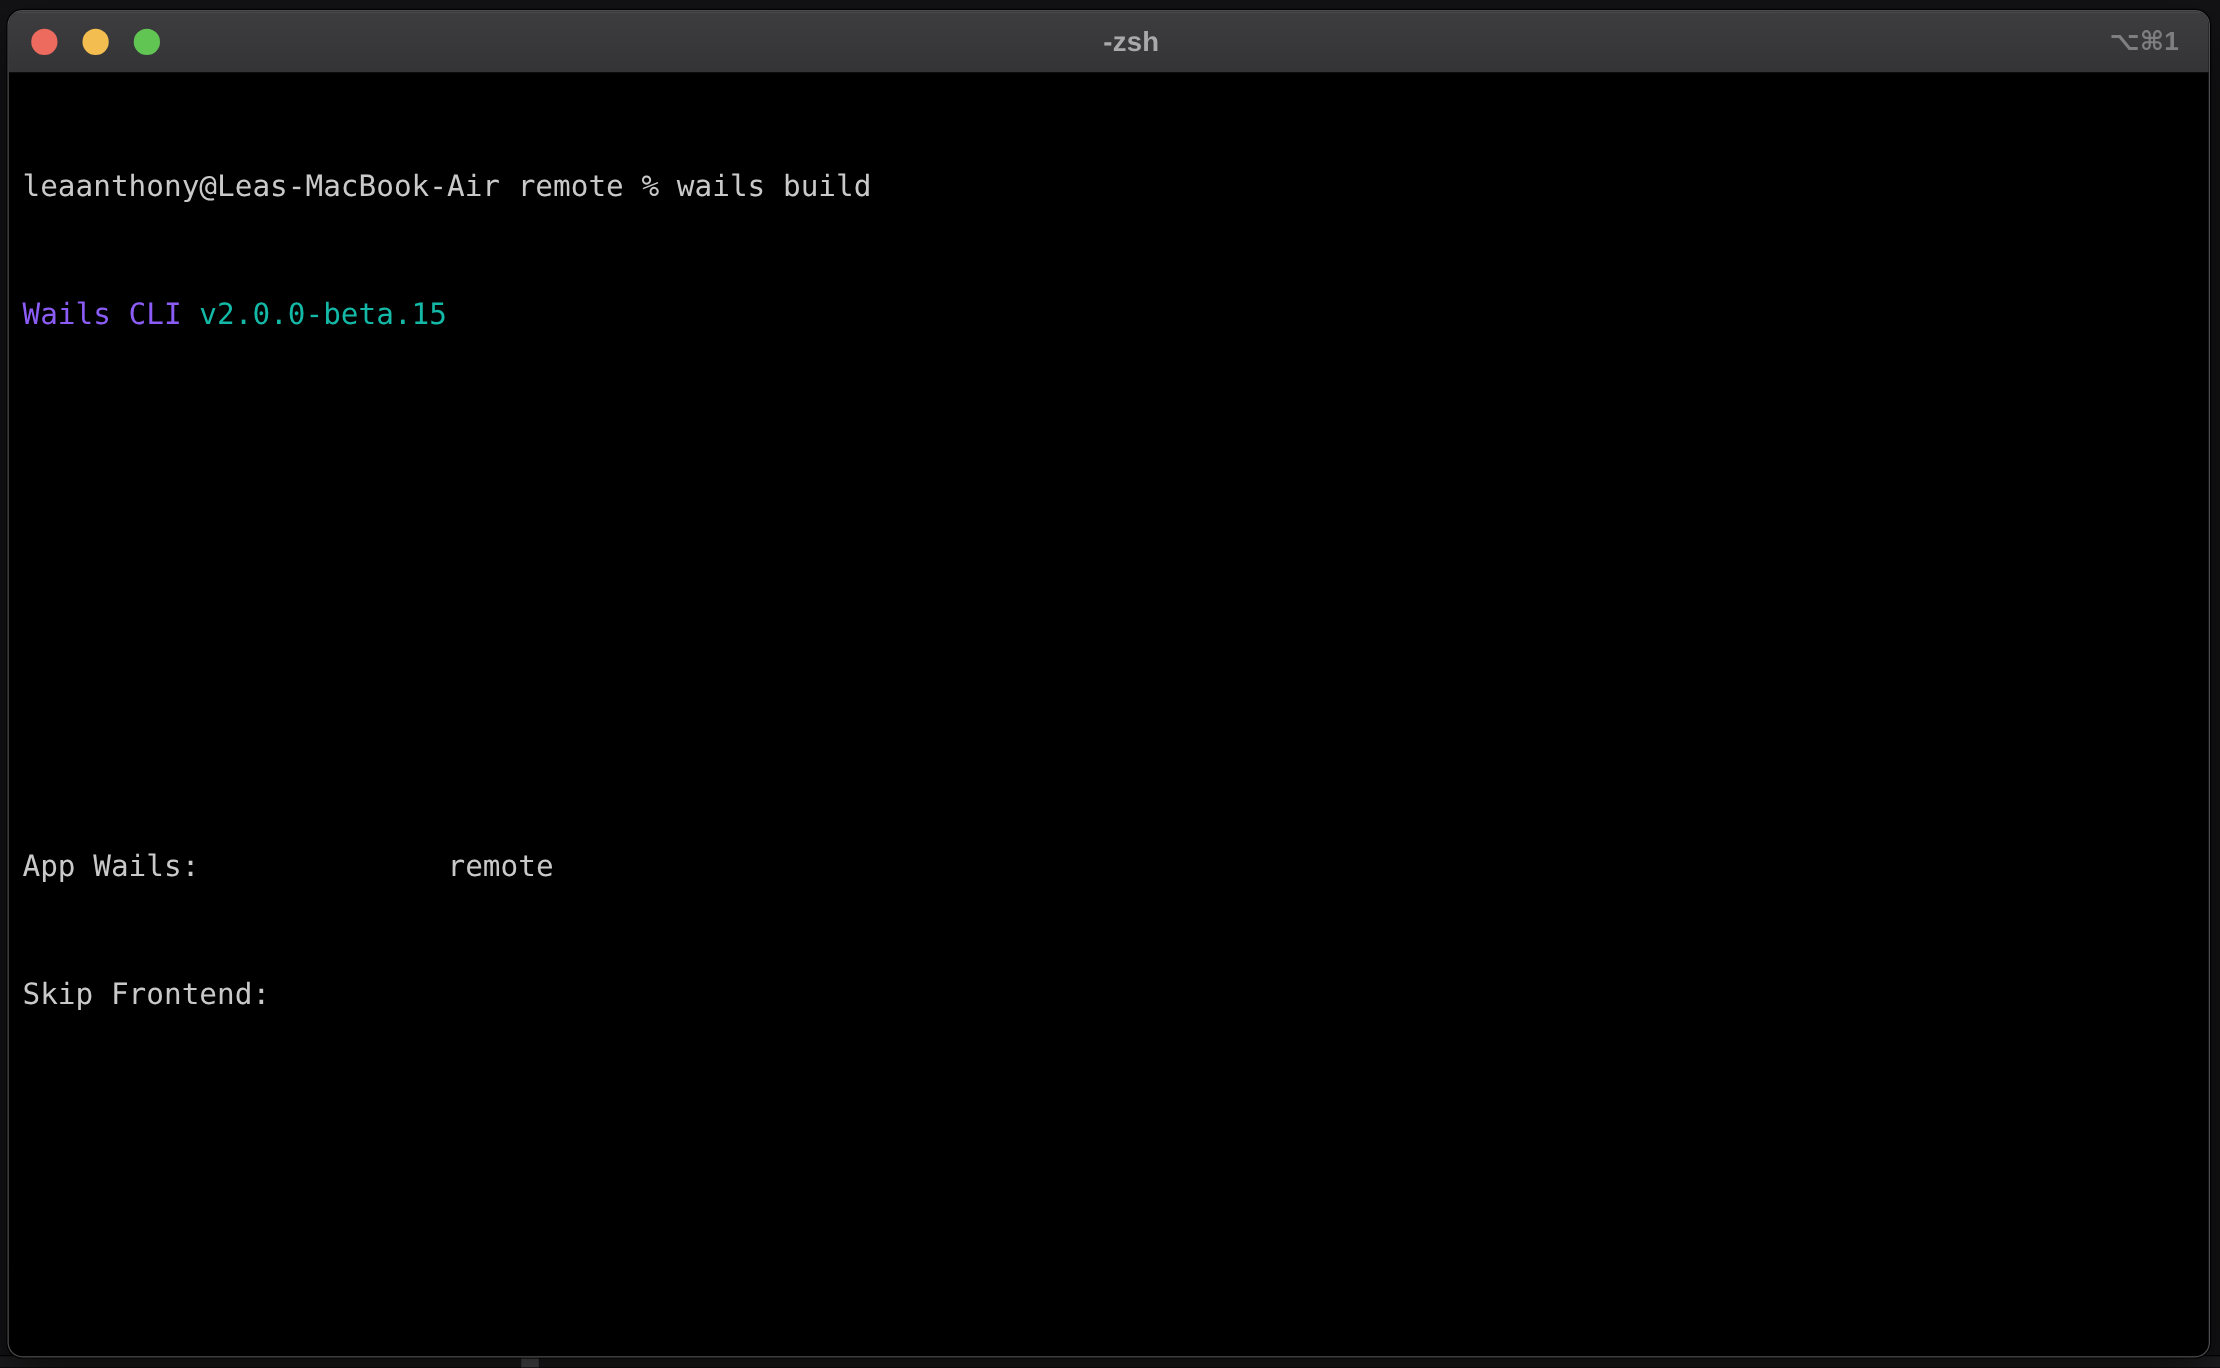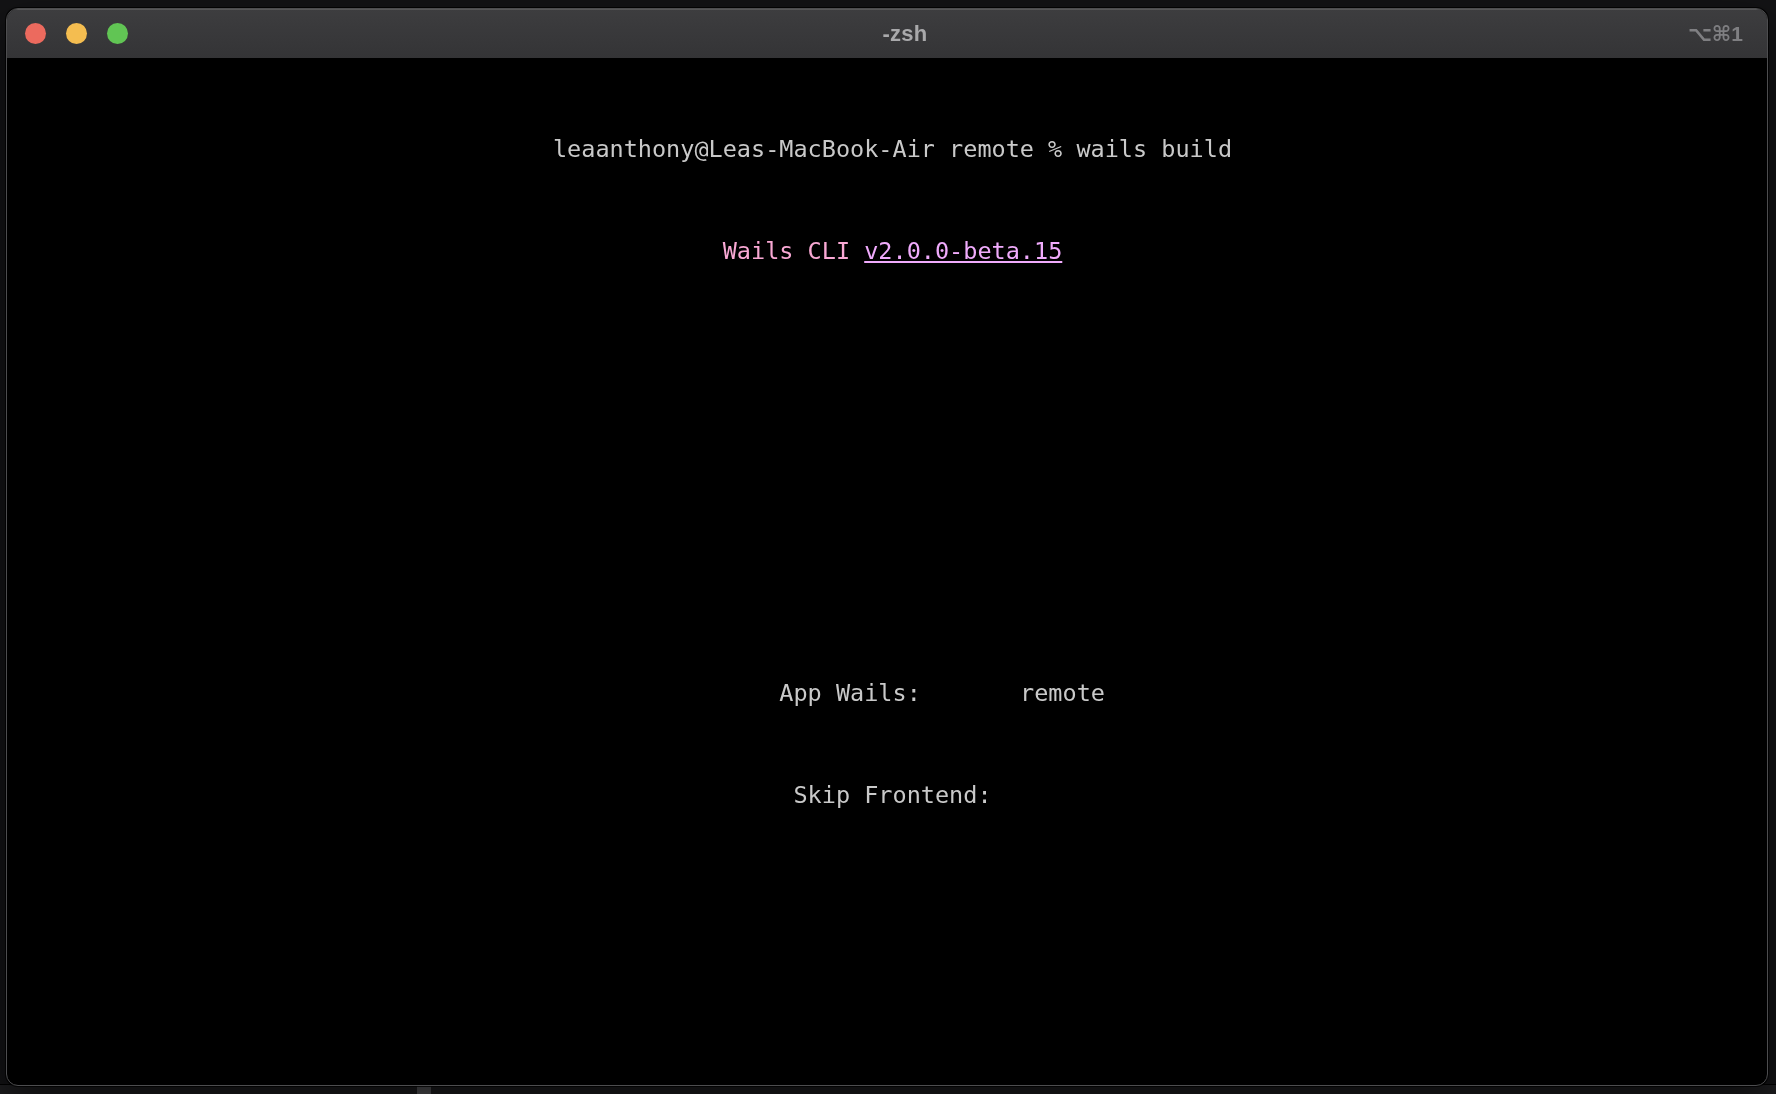--- a/index.html
+++ b/index.html
@@ -55,24 +55,24 @@
     font-size:21px;font-weight:600;color:#7f7f82;
   }
   
   .term{
     padding:5px 0 0 11px;
     font-size:23.5px;
     line-height:34px;
     color:#c9c9c9;
     white-space:pre;
   }
-  .ln{height:34px;text-align:center;}
+  .ln{height:34px;}
   .lbl{display:inline-block;width:340px;}
-  .yellow{color:#f9a8d4;}
-  .red{color:#f0abfc;text-decoration:underline;}
+  .yellow{color:#8b5cf6;}
+  .red{color:#14b8a6;}
 </style>
 </head>
 <body>
 
 <div class="bg-strip">
   <div class="bg-strip-notch"></div>
 </div>
 
 <div class="window">
   <div class="titlebar">

